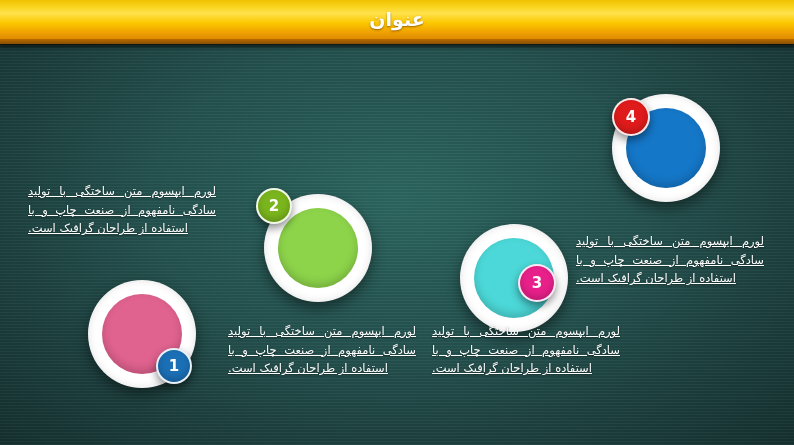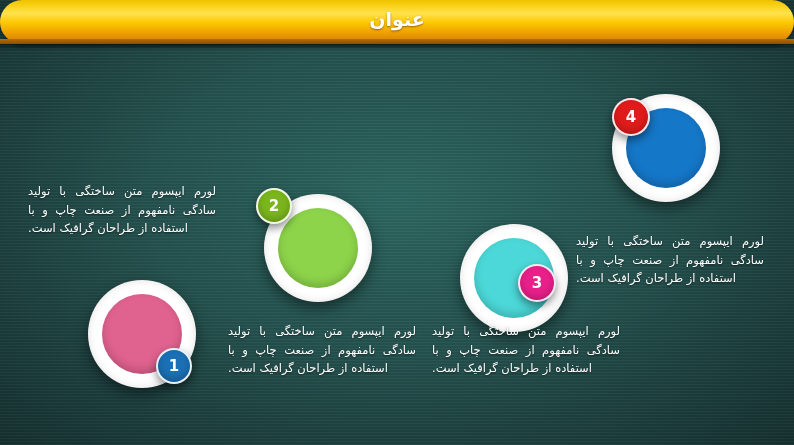--- a/index.html
+++ b/index.html
@@ -32,21 +32,20 @@
   .header {
     position: absolute;
     left: 0;
     top: 0;
     width: 794px;
     height: 44px;
     background: linear-gradient(to bottom,
        #f0c200 0%, #f8d21a 14%, #ffe24d 30%, #fcc800 52%,
        #f0a400 72%, #e08b00 88%, #d07800 100%);
     box-shadow: 0 2px 4px rgba(0,0,0,0.45);
-    border-radius: 22px;
   }
   .header::after {
     content: "";
     position: absolute;
     left: 0; right: 0; bottom: 0;
     height: 5px;
     background: linear-gradient(to bottom, #b86b00, #8a4f00);
   }
   .header-title {
     position: absolute;
@@ -99,20 +98,21 @@
   
   .txt {
     position: absolute;
     color: #ffffff;
     font-size: 11.5px;
     line-height: 1.62;
     direction: rtl;
     text-align: justify;
     text-align-last: left;
     text-shadow: 0 1px 2px rgba(0,0,0,0.5);
+    text-decoration: underline;
   }
 </style>
 </head>
 <body>
 
 <div class="slide">
 
   <div class="header">
     <div class="header-title">عنوان</div>
   </div>

